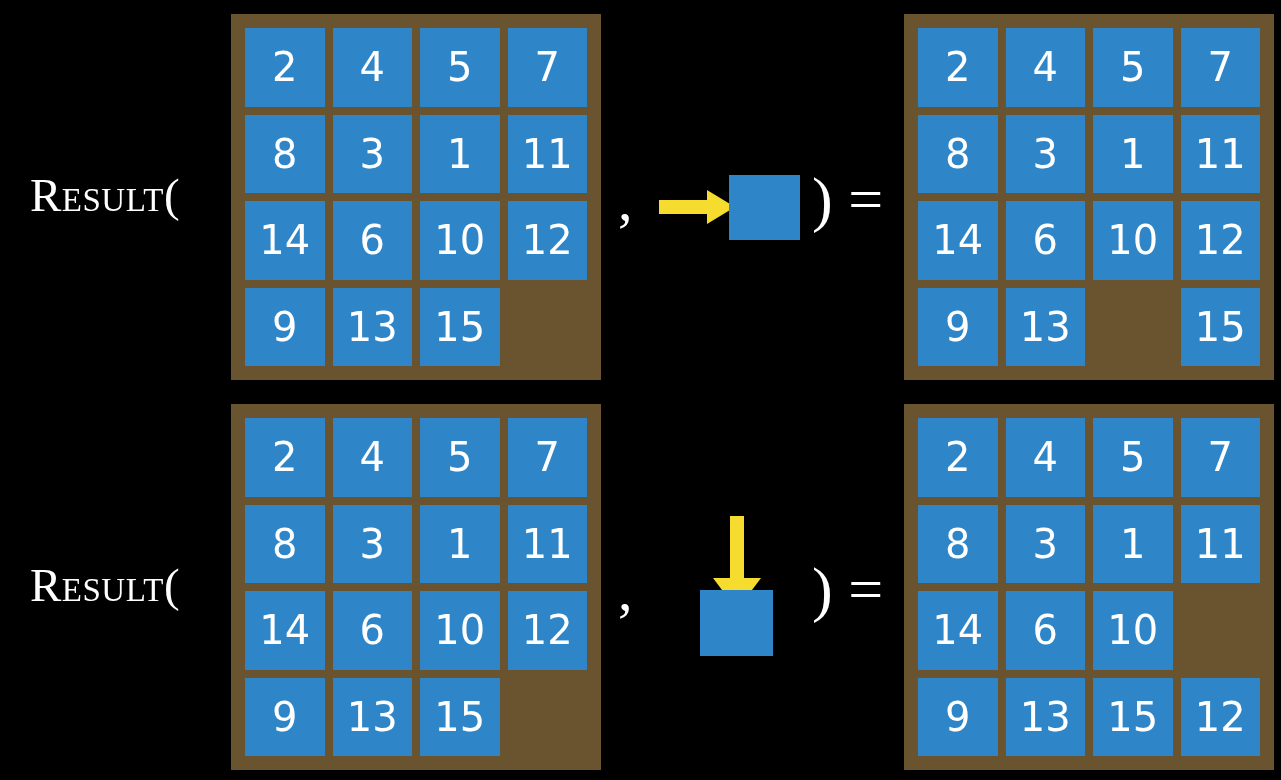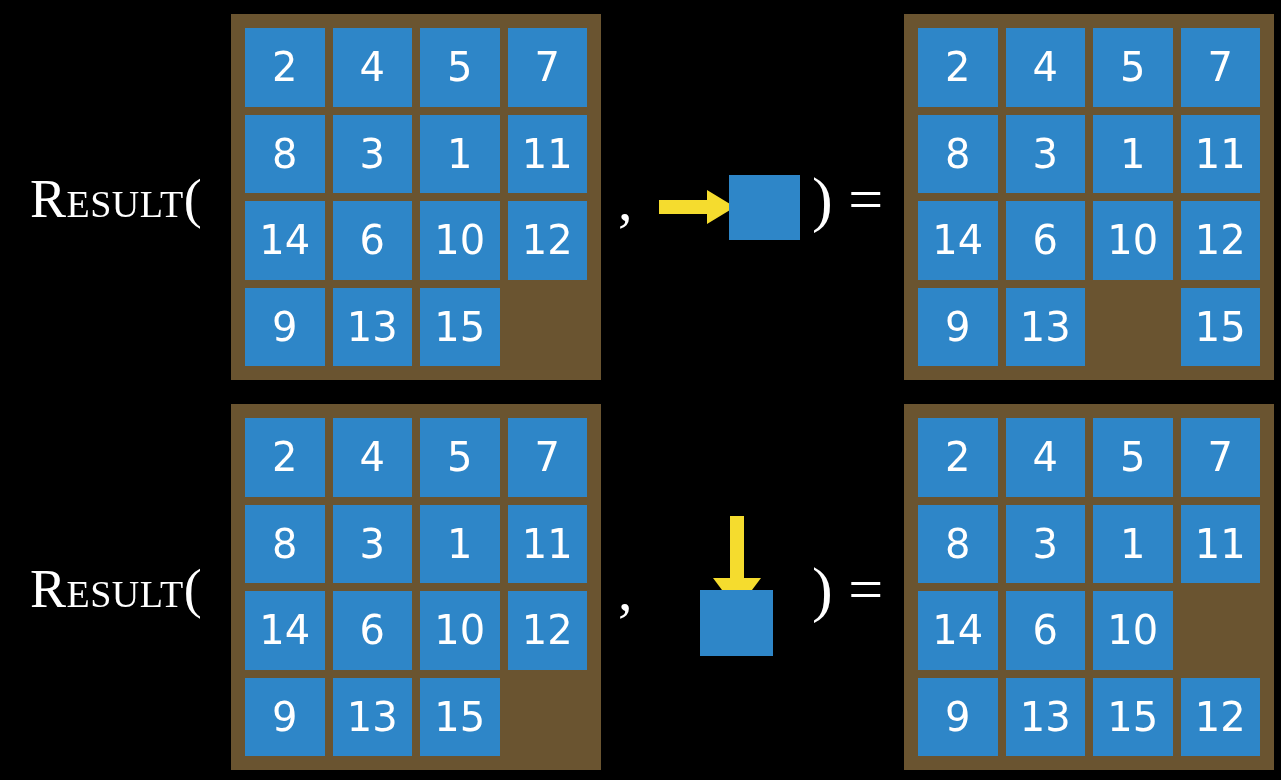--- a/index.html
+++ b/index.html
@@ -20,21 +20,21 @@
     background: #000000;
   }
 
   
   .result-label {
     position: absolute;
     color: #ffffff;
     font-family: "Liberation Serif", serif;
     font-variant: small-caps;
     font-weight: 400;
-    font-size: 54px;
+    font-size: 47px;
     line-height: 1;
     letter-spacing: 0.5px;
     white-space: nowrap;
   }
 
   
   .punct {
     position: absolute;
     color: #ffffff;
     font-family: "Liberation Serif", serif;

